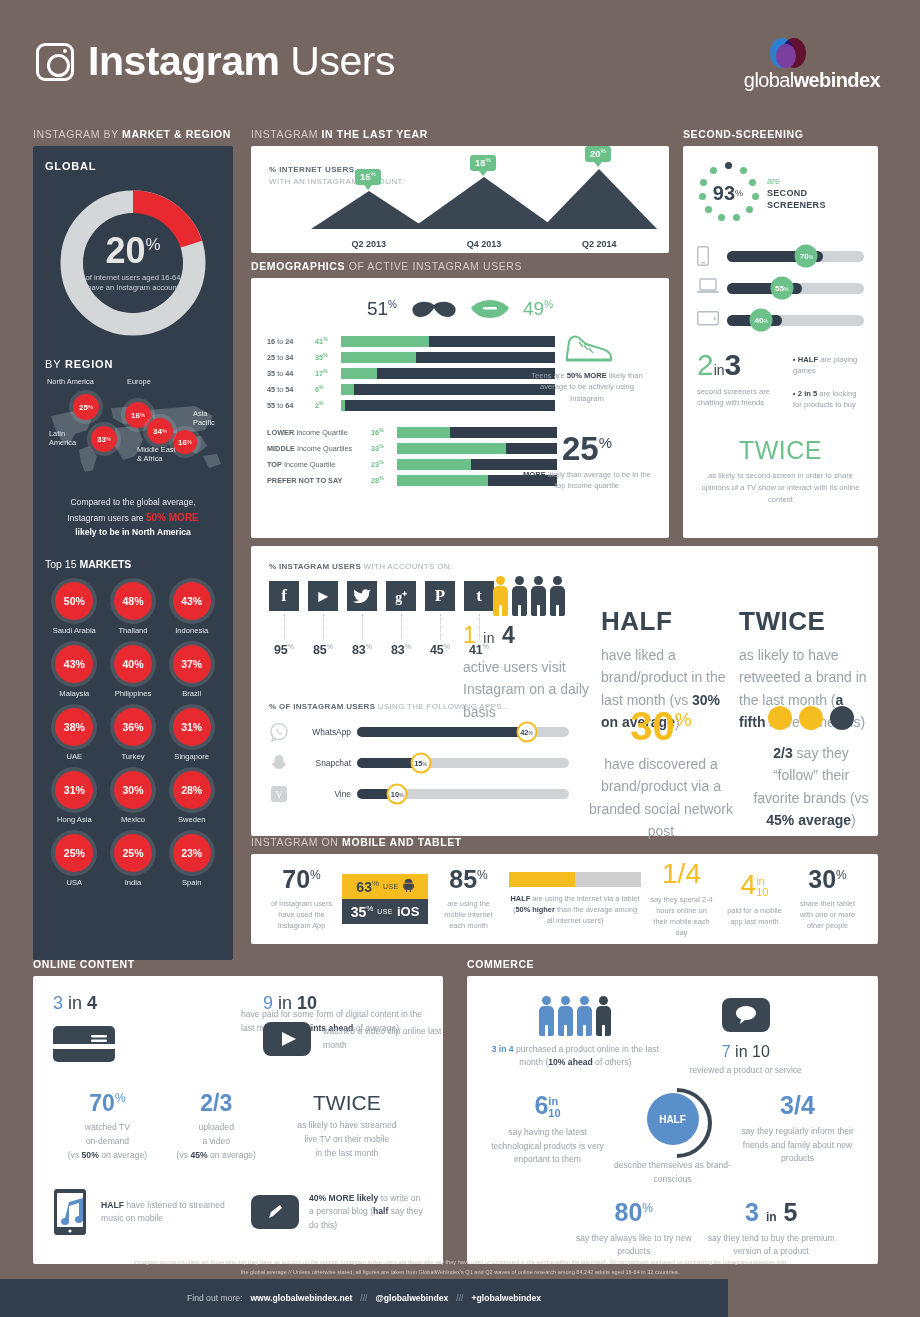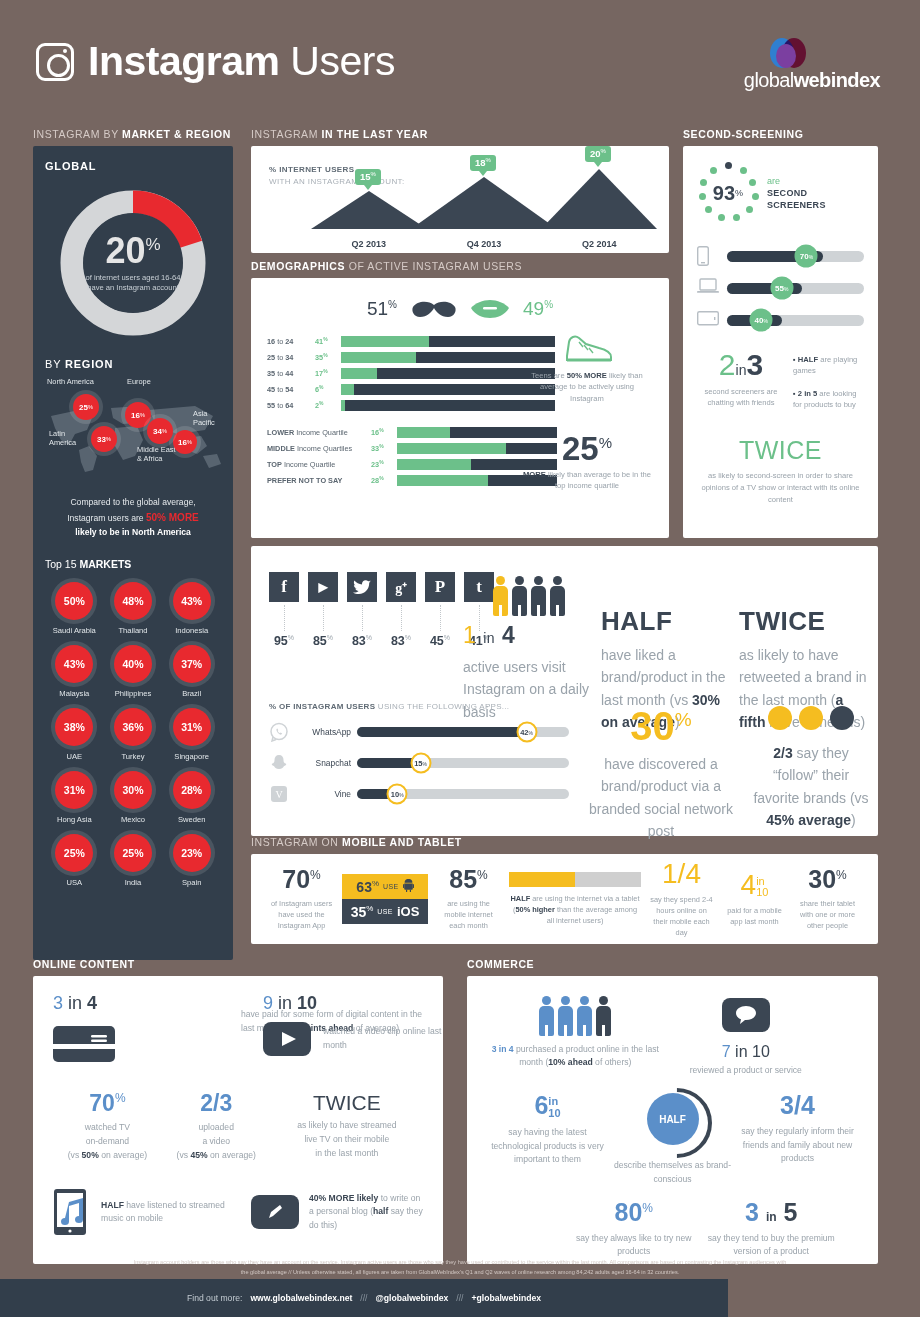--- a/index.html
+++ b/index.html
@@ -130,21 +130,21 @@
   .dev-rows { margin-top:22px; }
   .dev-row { display:flex; align-items:center; gap:8px; margin-bottom:12px; }
   .dev-ico { width:22px; height:20px; flex:none; position:relative; }
   .dev-track { flex:1; height:11px; border-radius:6px; background:#cfd3d6; position:relative; }
   .dev-fill { position:absolute; left:0; top:0; bottom:0; border-radius:6px; background:#323e4b; }
   .dev-knob { position:absolute; top:50%; transform:translate(-50%,-50%); width:23px; height:23px; border-radius:50%;
               background:#6cc08a; color:#fff; font-size:8px; font-weight:bold; display:flex; align-items:center; justify-content:center; }
   .dev-knob sup { font-size:5px; font-weight:normal; }
 
   .two3 { margin-top:20px; display:flex; gap:8px; }
-  .two3-l { width:88px; text-align:center; }
+  .two3-l { width:88px; }
   .two3-big { color:#6cc08a; font-size:30px; font-weight:300; line-height:1; }
   .two3-big .in { font-size:14px; color:#3b4653; }
   .two3-big .b3 { color:#3b4653; font-weight:bold; }
   .two3-sub { font-size:7.6px; color:#9aa3ab; line-height:1.5; margin-top:6px; }
   .bullets { flex:1; padding-top:4px; }
   .bullet { font-size:7.6px; color:#9aa3ab; line-height:1.45; margin-bottom:12px; }
   .bullet b { color:#3b4653; font-weight:bold; }
   .bullet::before { content:"\25AA  "; color:#3b4653; }
   .twice-big { text-align:center; color:#6cc08a; font-size:25px; font-weight:300; margin-top:14px; letter-spacing:0.5px; }
   .twice-sub { text-align:center; font-size:7.6px; color:#9aa3ab; line-height:1.55; margin-top:5px; }
@@ -651,20 +651,21 @@
       </div>
 
       <div class="twice-big">TWICE</div>
       <div class="twice-sub">as likely to second-screen in order to share opinions of a TV show or interact with its online content</div>
     </div>
   </div>
 
   <div class="social">
     <div class="sec-label"><b>SOCIAL</b></div>
     <div class="panel">
+      <div class="sm-cap"><b>% INSTAGRAM USERS</b><span> WITH ACCOUNTS ON:</span></div>
       <div class="sm-row">
         <div class="sm-item">
             <div class="sm-tile">f</div>
             <div class="sm-dots"></div>
             <div class="sm-pct"><span>95</span><sup>%</sup></div>
           </div>
         <div class="sm-item">
             <div class="sm-tile" style="font-size:12px">▶</div>
             <div class="sm-dots"></div>
             <div class="sm-pct"><span>85</span><sup>%</sup></div>

